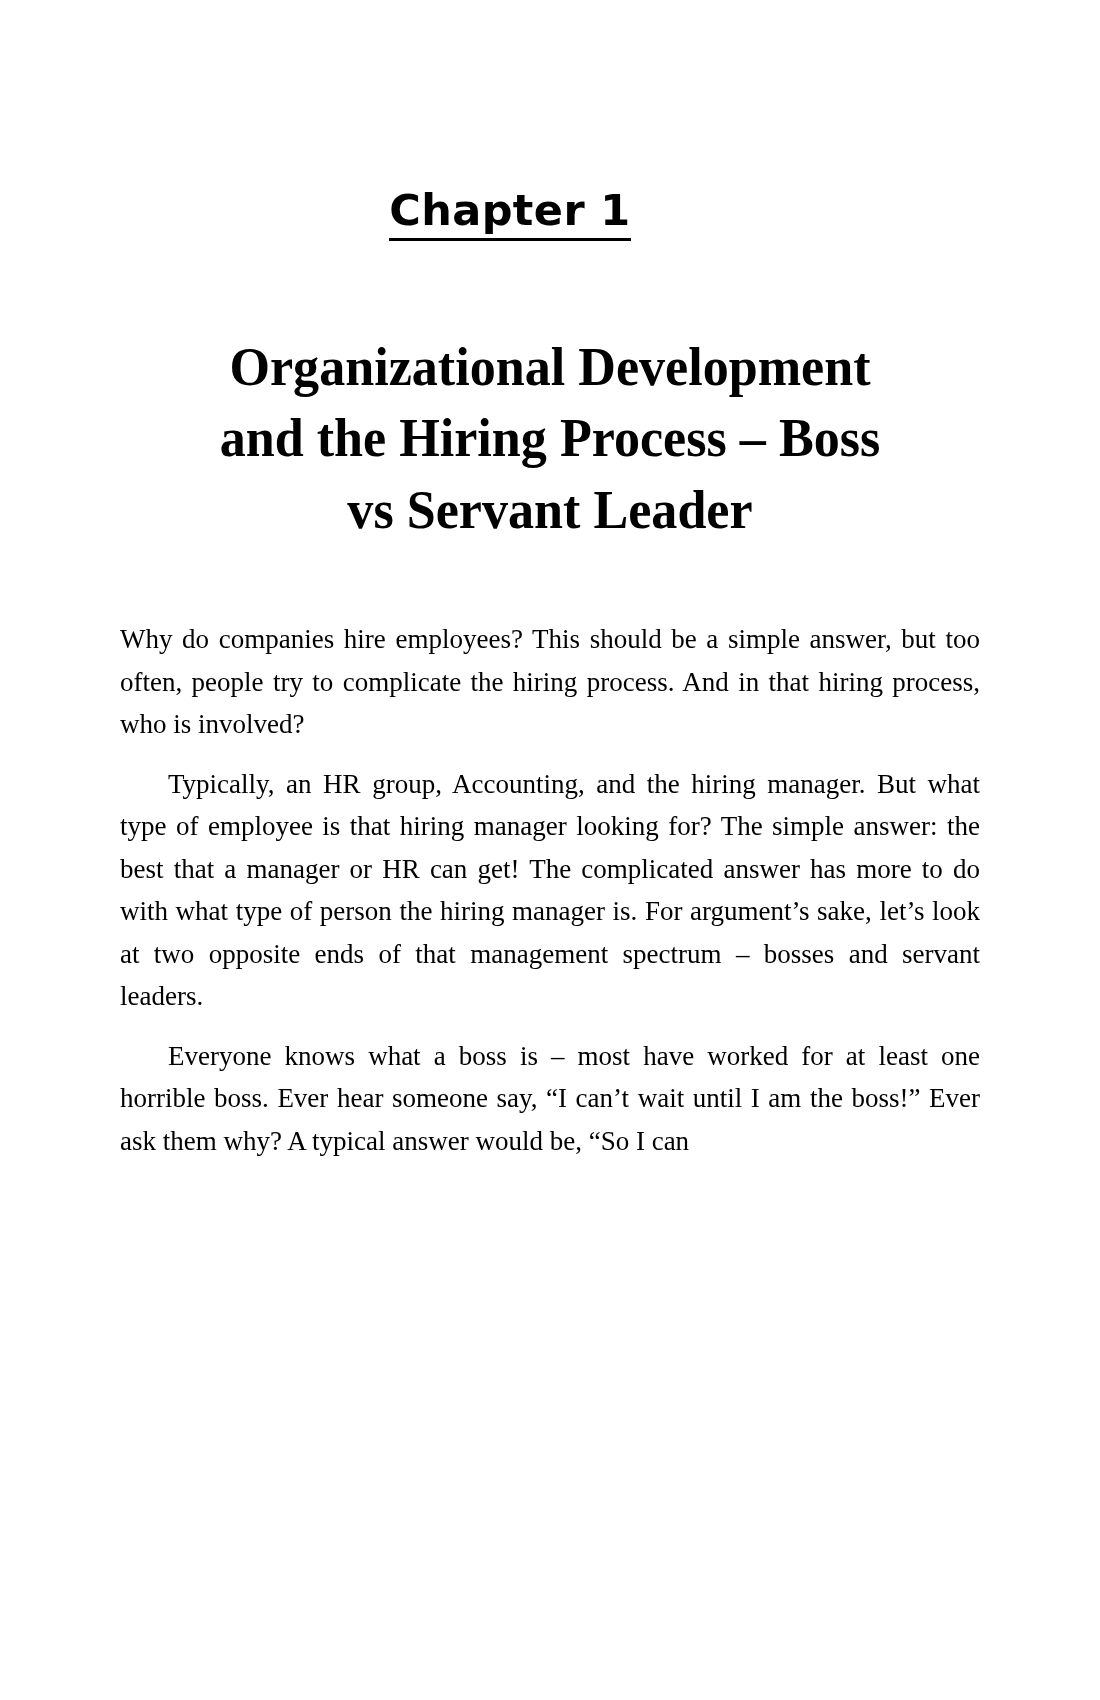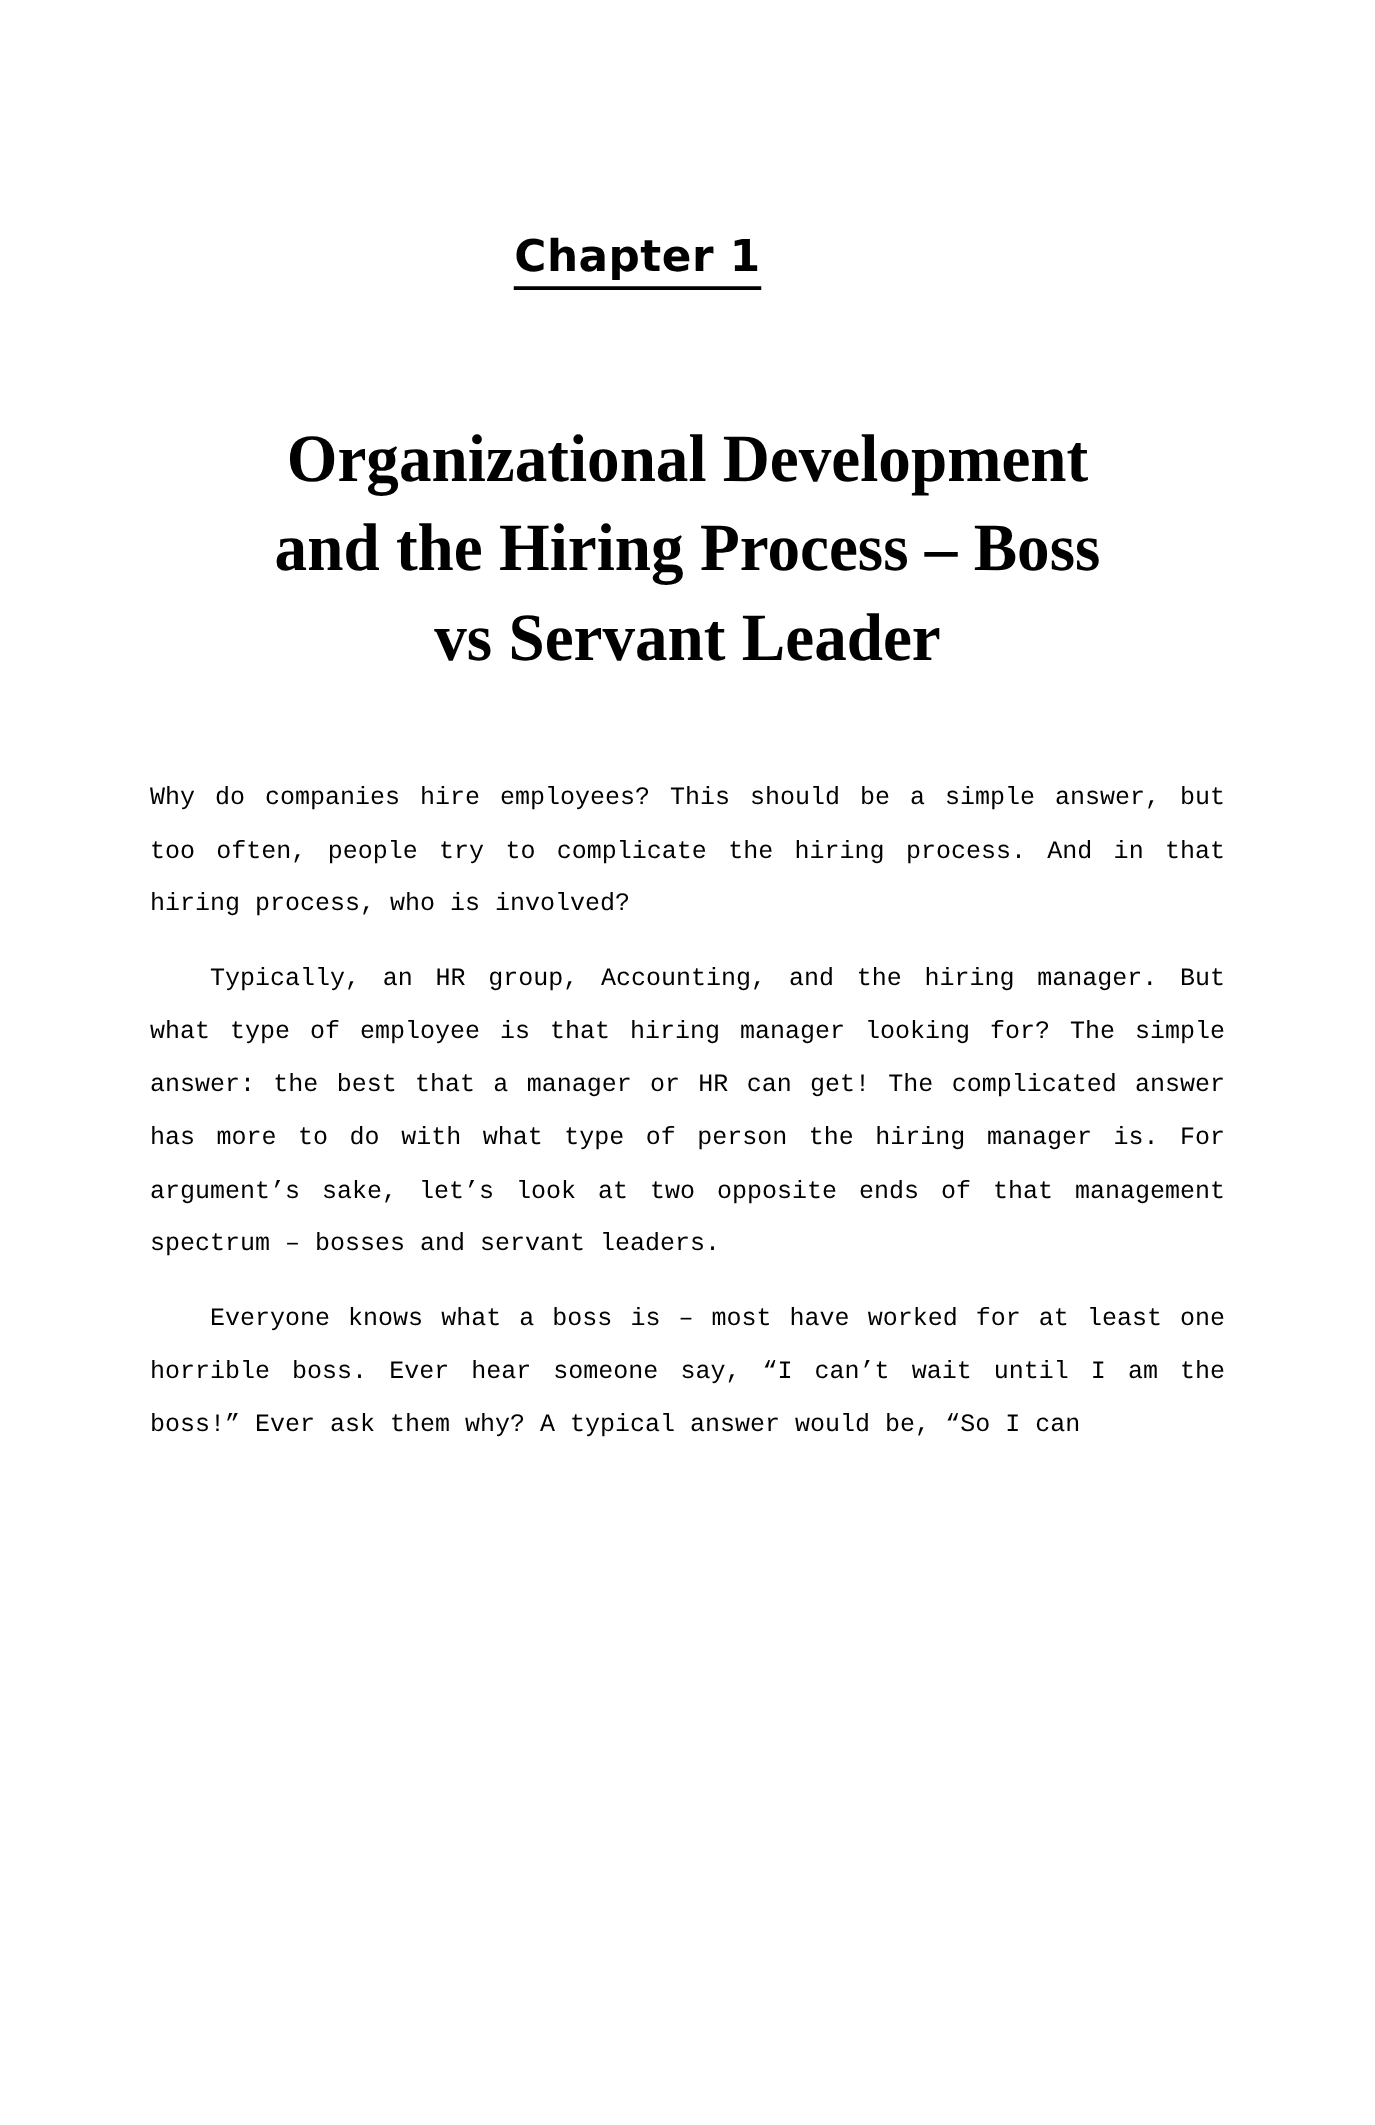--- a/index.html
+++ b/index.html
@@ -21,21 +21,21 @@
 
   
   .chapter-label {
     position: absolute;
     top: 186px;
     left: 0;
     width: 1020px;
     text-align: center;
     font-family: "DejaVu Sans", sans-serif;
     font-weight: bold;
-    font-size: 35px;
+    font-size: 43px;
     line-height: 1.15;
     color: #000000;
     letter-spacing: 0.4px;
   }
   .chapter-label .u {
     display: inline-block;
     border-bottom: 3px solid #000000;
     padding-bottom: 3px;
   }
 
@@ -57,22 +57,22 @@
 
   
   .body-block {
     position: absolute;
     top: 618px;
     left: 120px;
     width: 860px;
   }
 
   .para {
-    font-family: Liberation Mono, monospace;
-    font-size: 20px;
+    font-family: Liberation Serif, serif;
+    font-size: 27px;
     line-height: 42.5px;
     color: #000000;
     text-align: justify;
     margin: 0 0 17px 0;
     hyphens: none;
     -webkit-hyphens: none;
   }
 
   .para.indent {
     text-indent: 48px;

